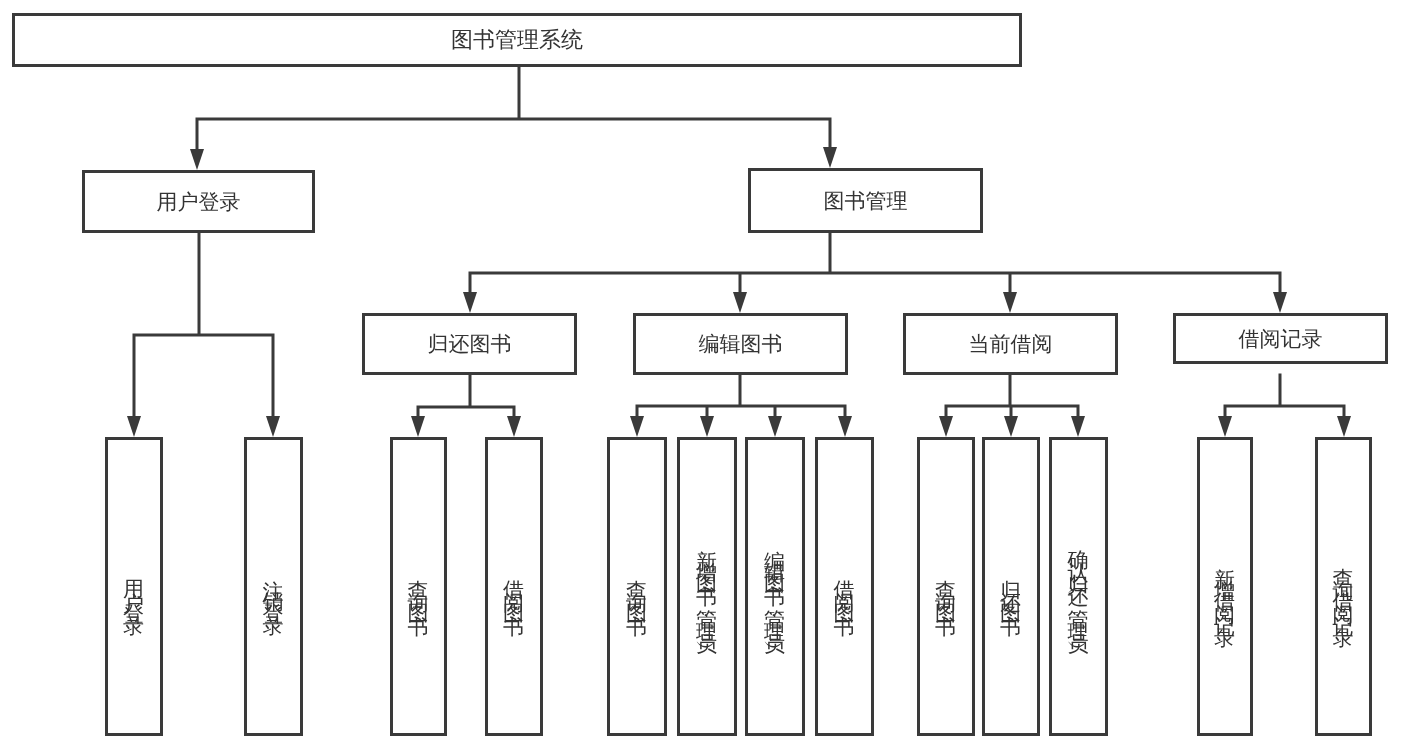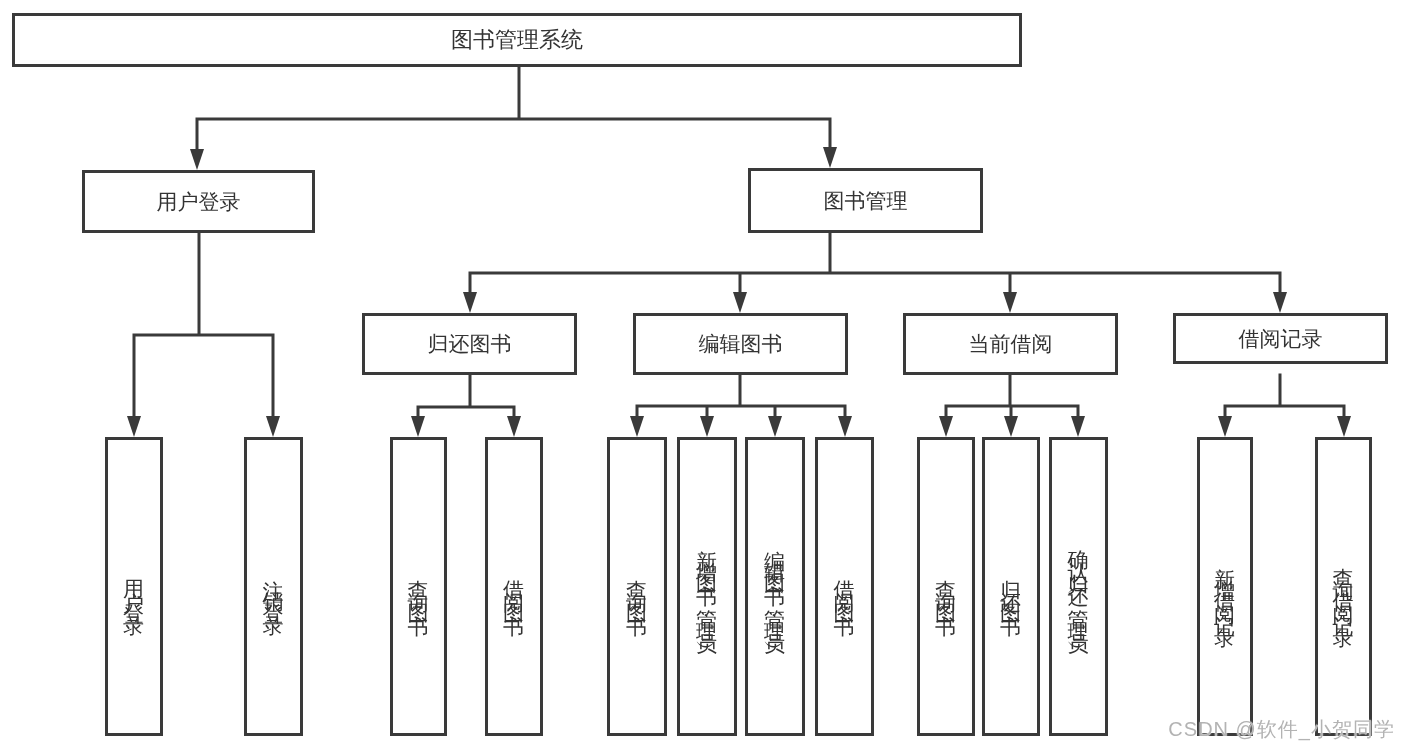--- a/index.html
+++ b/index.html
@@ -128,15 +128,14 @@
     <span class="vtxt">确认归还（管理员）</span>
   </div>
 
   <div class="box leaf" style="left:1197px;top:437px;width:56px;height:299px">
     <span class="vtxt">新增借阅记录</span>
   </div>
   <div class="box leaf" style="left:1315px;top:437px;width:57px;height:299px">
     <span class="vtxt">查询借阅记录</span>
   </div>
 
-  <div class="wm">CSDN @软件_小贺同学</div>
 
 </div>
 
 </body></html>

